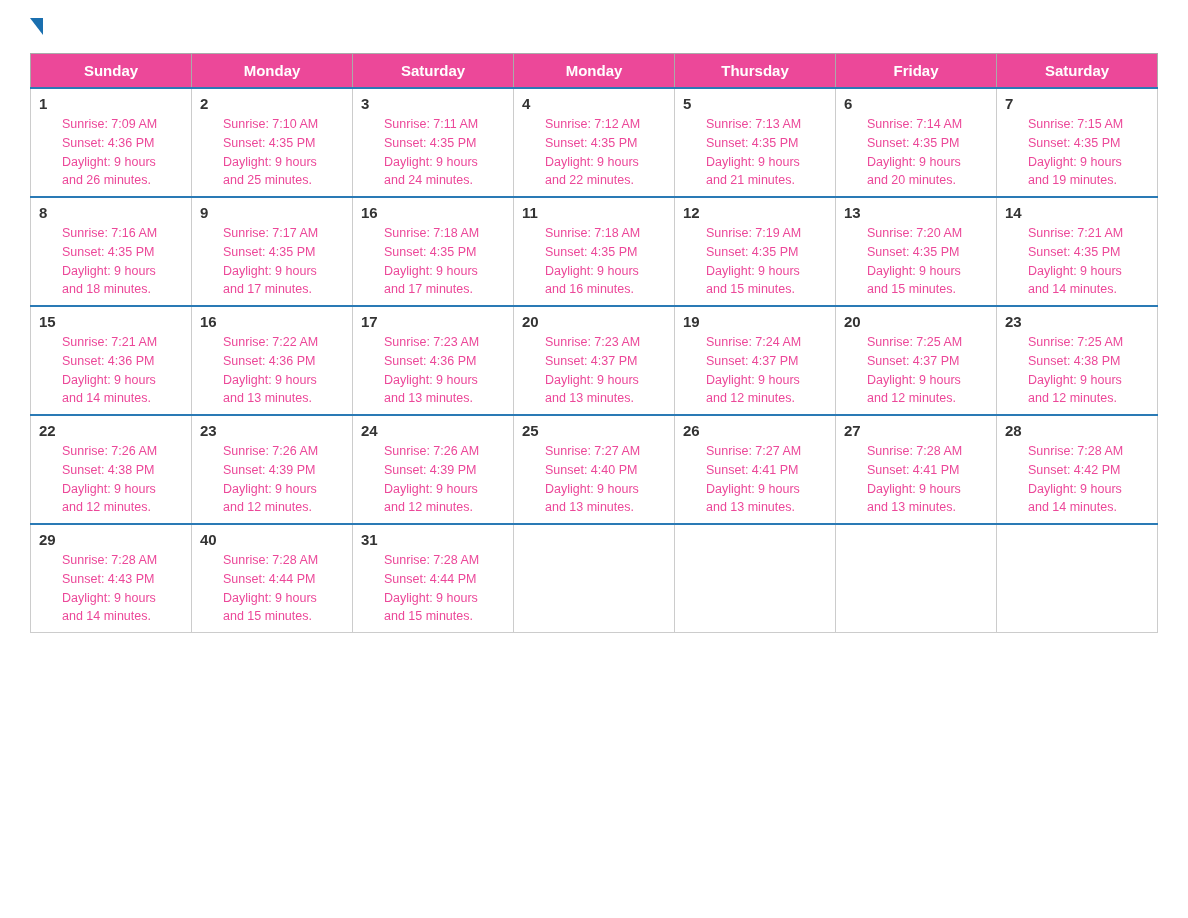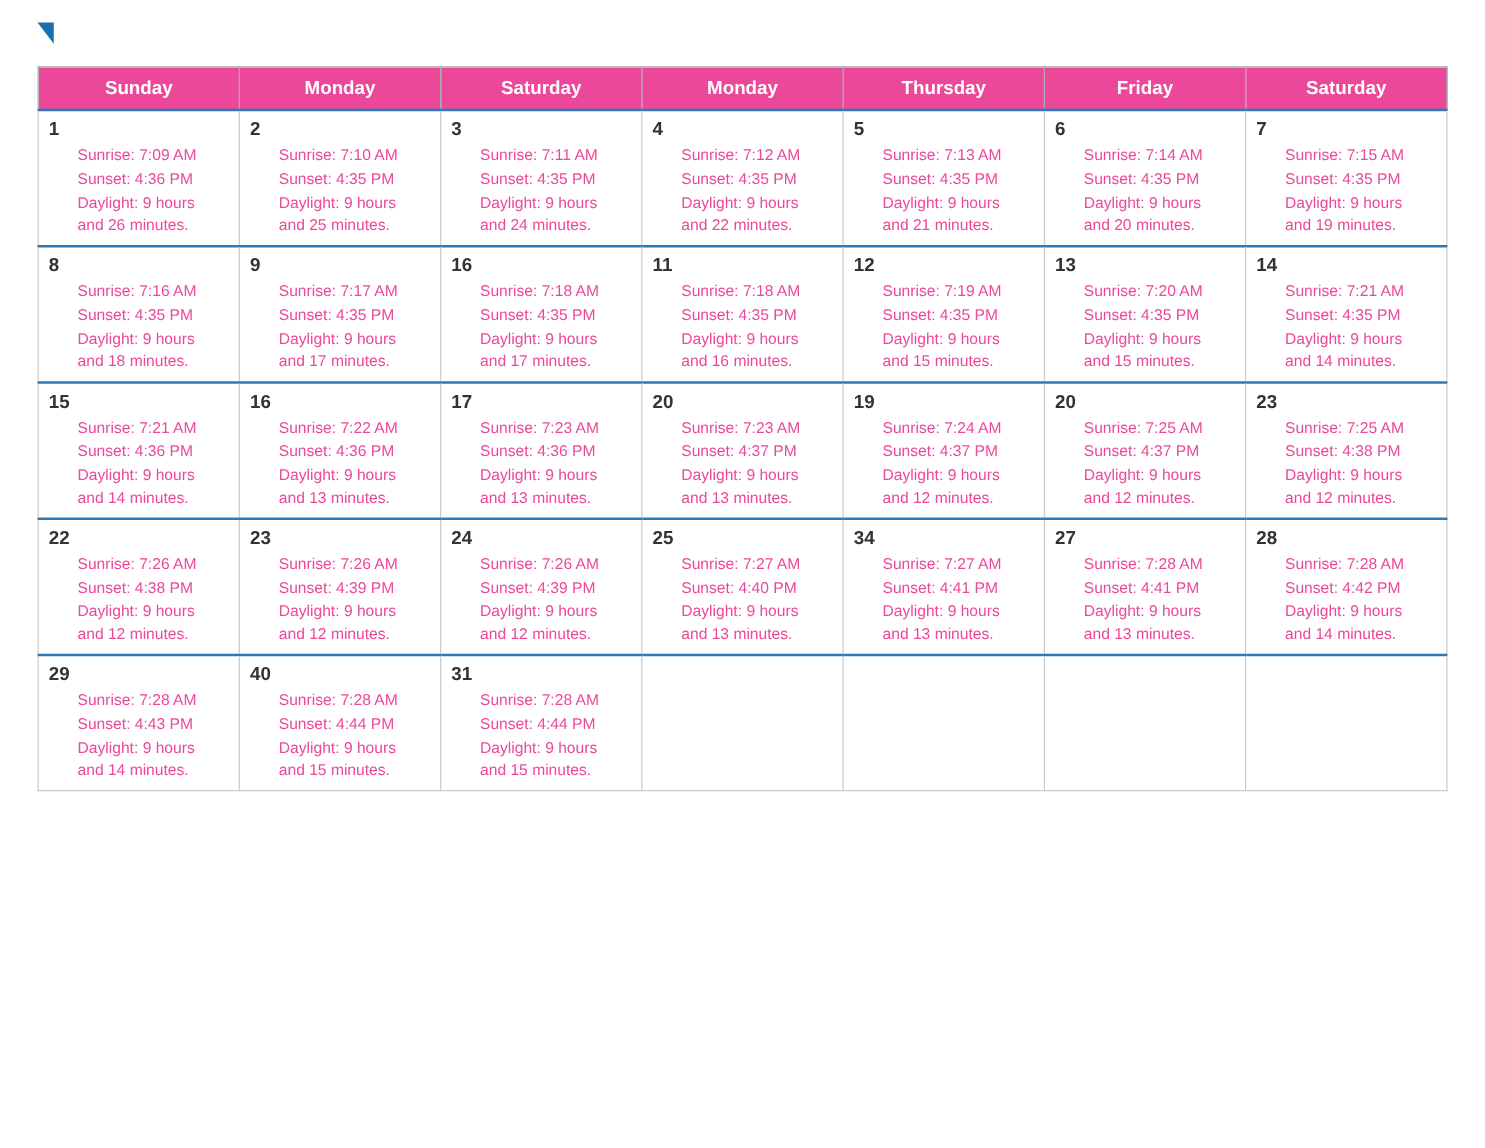--- a/index.html
+++ b/index.html
@@ -359,21 +359,21 @@
         <td>
           <span class="day-num">25</span>
         <div class="day-info">
           Sunrise: 7:27 AM<br>
           Sunset: 4:40 PM<br>
           Daylight: 9 hours<br>
           and 13 minutes.
         </div>
         </td>
         <td>
-          <span class="day-num">34</span>
+          <span class="day-num">26</span>
         <div class="day-info">
           Sunrise: 7:27 AM<br>
           Sunset: 4:41 PM<br>
           Daylight: 9 hours<br>
           and 13 minutes.
         </div>
         </td>
         <td>
           <span class="day-num">27</span>
         <div class="day-info">

